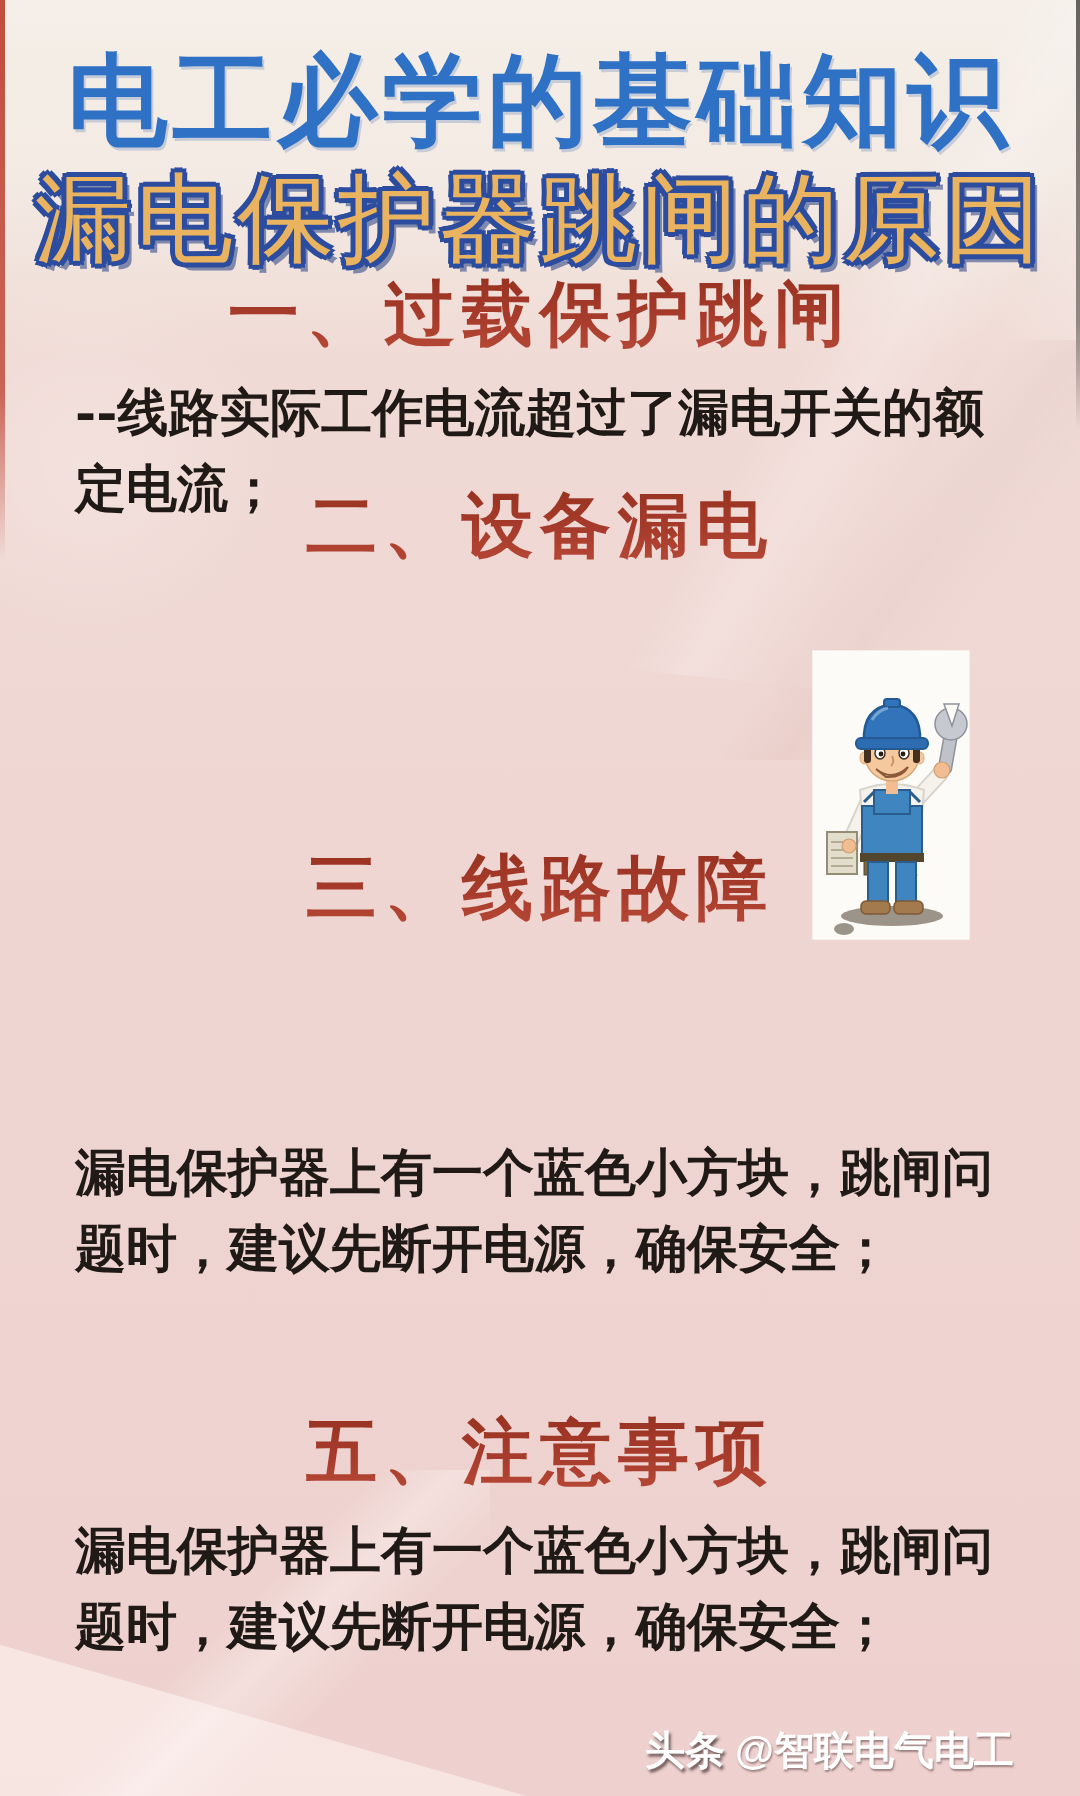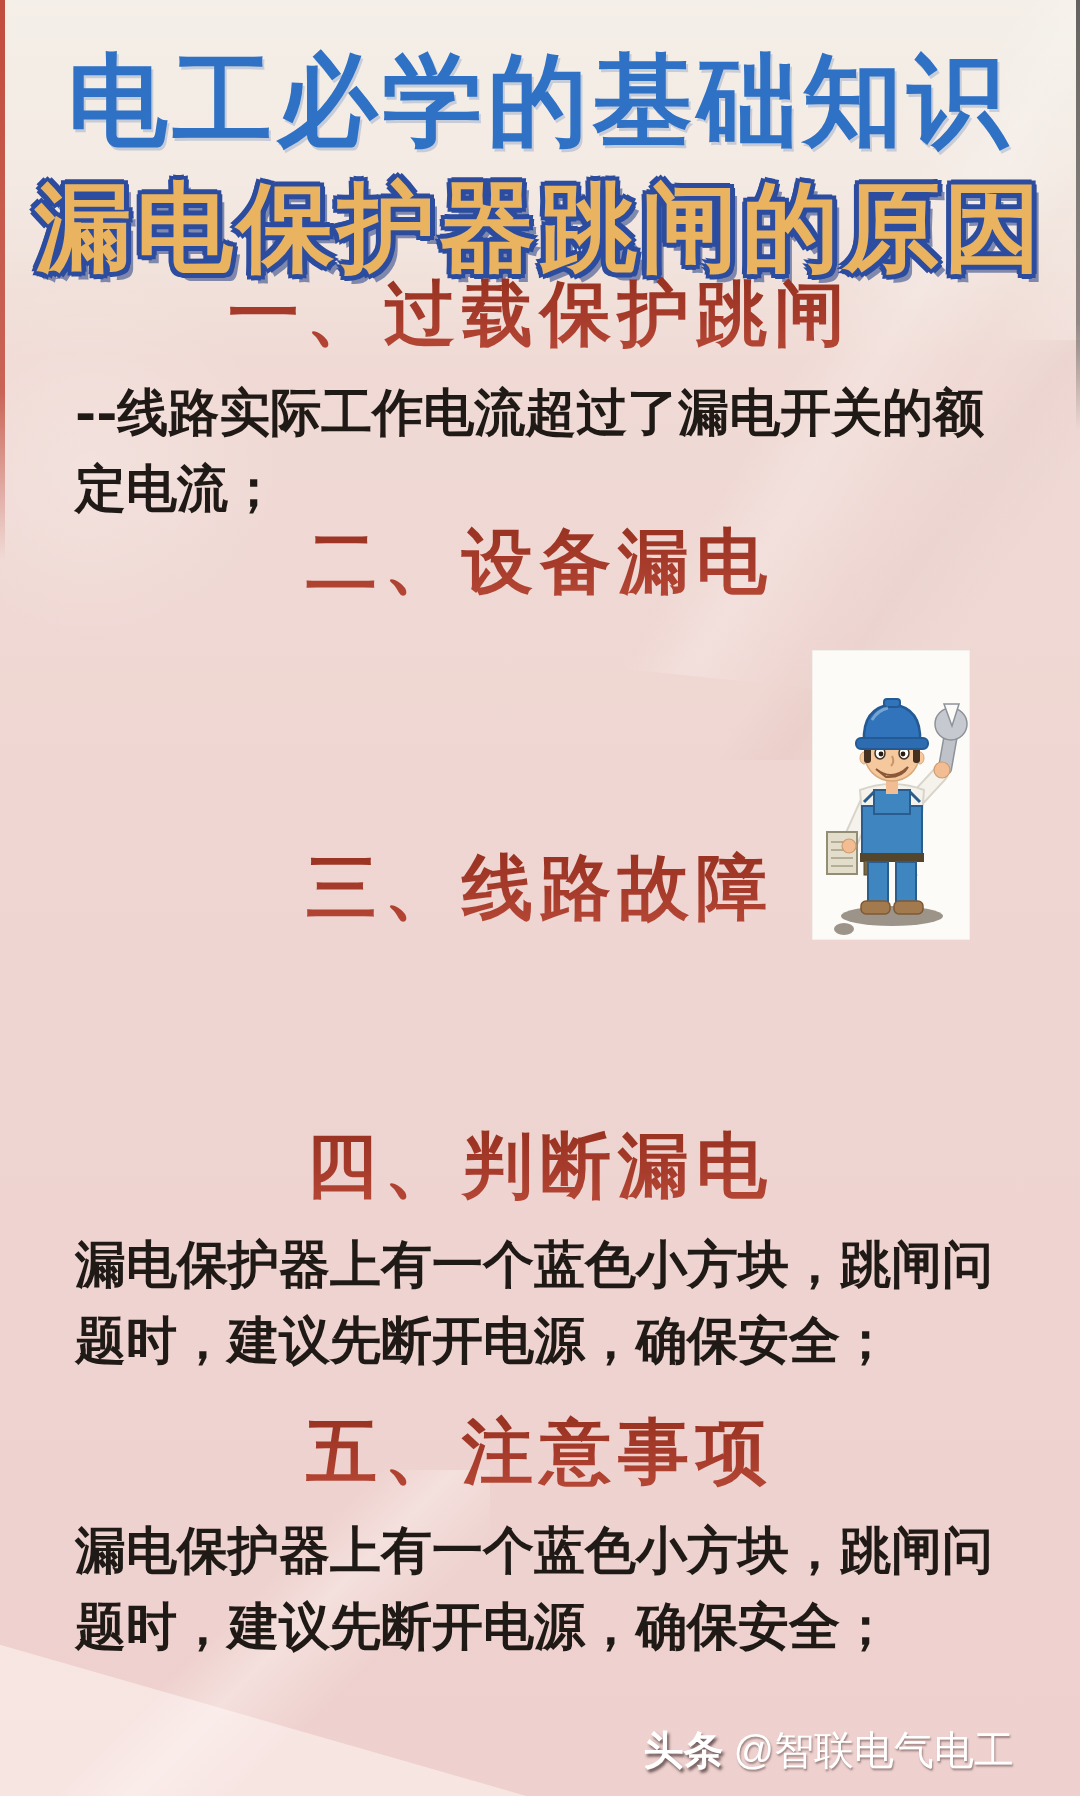--- a/index.html
+++ b/index.html
@@ -46,32 +46,32 @@
   .header{position:absolute;left:0;top:46px;width:1080px;text-align:center;}
   .title{
     margin:0;
     font-size:100px;line-height:112px;
     font-weight:900;letter-spacing:5px;
     color:#2e71c5;
     text-shadow:2px 3px 0 rgba(40,90,170,.22);
     font-family:"Liberation Serif","DejaVu Serif",serif;
   }
   .subtitle{
-    margin:17px;
+    margin:8px;
     font-size:97px;line-height:106px;
-    font-weight:700;letter-spacing:4px;
+    font-weight:400;letter-spacing:4px;
     color:#e9b360;
     text-shadow:
       -5px 0 0 #2c4d9f, 5px 0 0 #2c4d9f, 0 -5px 0 #2c4d9f, 0 5px 0 #2c4d9f,
       -4px -4px 0 #2c4d9f, 4px -4px 0 #2c4d9f, -4px 4px 0 #2c4d9f, 4px 4px 0 #2c4d9f,
       7px 8px 0 rgba(35,62,130,.55);
   }
 
   .sec{position:absolute;left:0;width:1080px;}
-  .sec-1{top:268px;} .sec-2{top:516px;} .sec-3{top:842px;} .sec-4{top:1120px;} .sec-5{top:1406px;}
+  .sec-1{top:268px;} .sec-2{top:480px;} .sec-3{top:842px;} .sec-4{top:1120px;} .sec-5{top:1406px;}
   .sec-heading{
     margin:0;text-align:center;
     font-size:71px;line-height:92px;
     font-weight:900;letter-spacing:7px;
     background:linear-gradient(180deg,#94301f 0%,#a83c2c 55%,#b84a37 100%);
     -webkit-background-clip:text;background-clip:text;
     color:transparent;
   }
   .sec-body{
     margin:14px 0 0 0;
@@ -93,21 +93,21 @@
   .watermark{
     position:absolute;right:66px;top:1728px;
     font-size:40px;line-height:44px;color:#ffffff;white-space:nowrap;
   }
   .wm-platform{
     font-weight:700;
     text-shadow:2px 3px 3px rgba(95,75,75,.9);
     margin-right:10px;
   }
   .wm-handle{
-    font-weight:400;
+    font-weight:700;
     text-shadow:1px 2px 2px rgba(120,95,95,.7);
     margin-top:28px;
   }
 </style>
 </head>
 <body>
 
 <div class="poster">
 
   <div class="deco deco-streak-tr"></div>
@@ -130,21 +130,20 @@
 
   <section class="sec sec-2">
     <h3 class="sec-heading">二、设备漏电</h3>
   </section>
 
   <section class="sec sec-3">
     <h3 class="sec-heading">三、线路故障</h3>
   </section>
 
   <section class="sec sec-4">
-    <h3 class="sec-heading">四、判断漏电</h3>
     <p class="sec-body">漏电保护器上有一个蓝色小方块，跳闸问题时，建议先断开电源，确保安全；</p>
   </section>
 
   <section class="sec sec-5">
     <h3 class="sec-heading">五、注意事项</h3>
     <p class="sec-body">漏电保护器上有一个蓝色小方块，跳闸问题时，建议先断开电源，确保安全；</p>
   </section>
 
   <div class="illustration">
     <svg width="158" height="290" viewBox="0 0 158 290" xmlns="http://www.w3.org/2000/svg">

